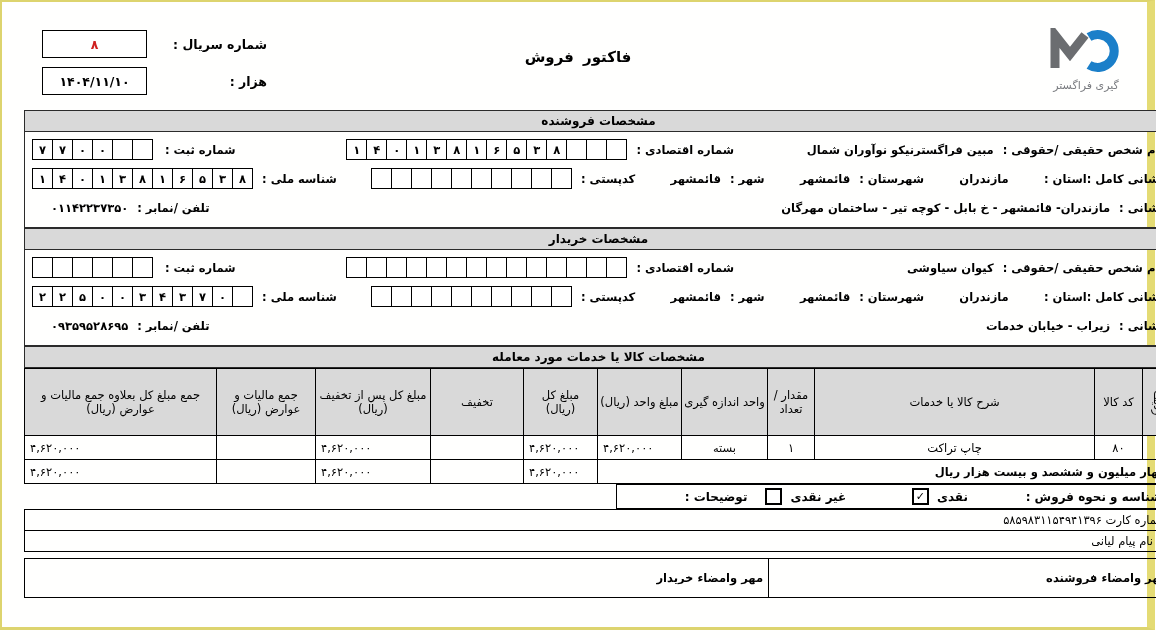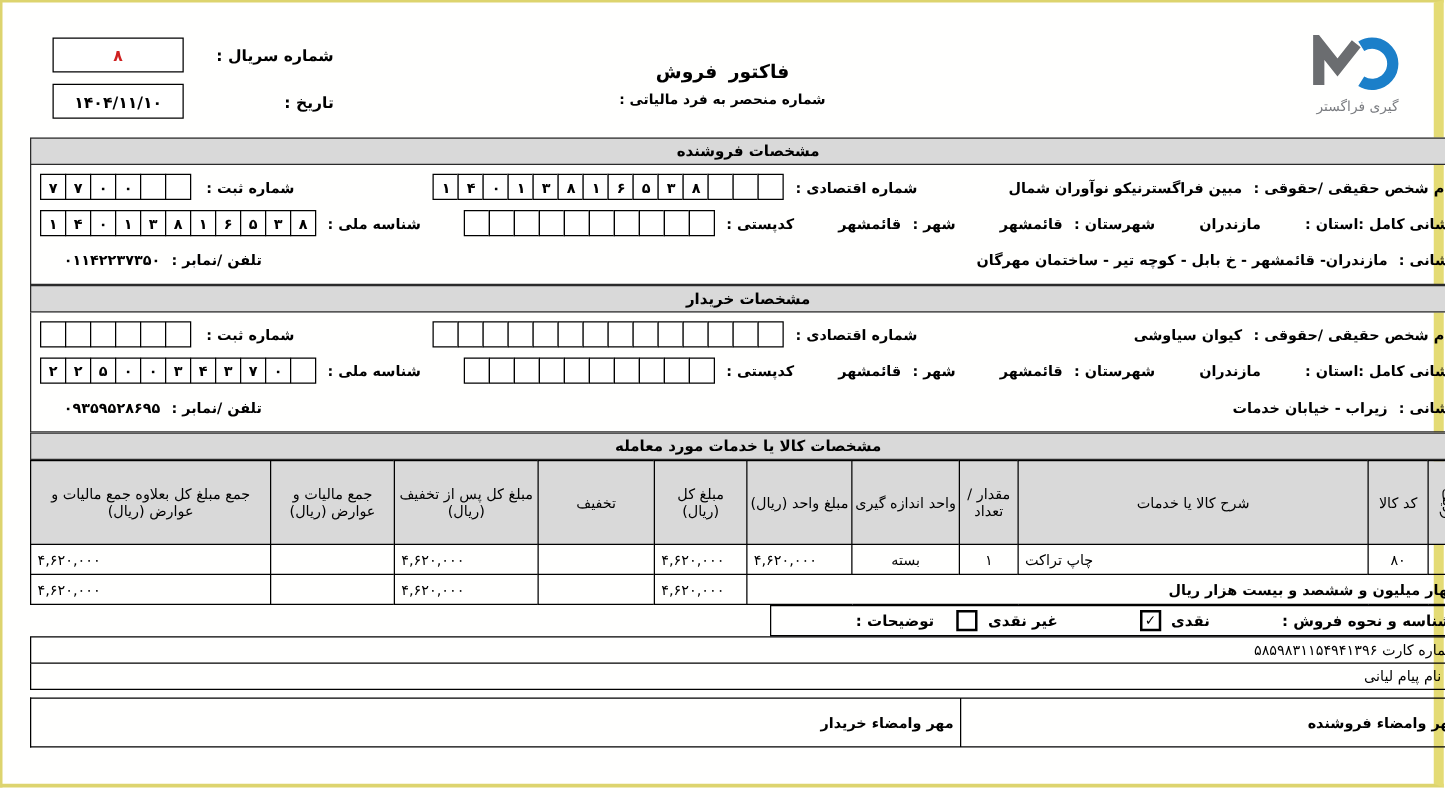--- a/index.html
+++ b/index.html
@@ -40,21 +40,21 @@
   .row-c{justify-content:space-between;padding-left:18px;}
   .boxes{display:inline-flex;direction:ltr;}
   .dbox{width:19px;height:19px;border:1px solid #000;margin-left:-1px;display:flex;align-items:center;justify-content:center;font-size:11.5px;font-weight:bold;background:#fff;}
   
   table.items{width:100%;border-collapse:collapse;table-layout:fixed;direction:rtl;}
   table.items th{background:#d9d9d9;border:1px solid #000;font-weight:normal;font-size:11.5px;height:64px;padding:1px 2px;line-height:1.25;text-align:center;}
   table.items td{border:1px solid #000;height:21px;font-size:11.5px;padding:1px 5px;}
   .vert{display:inline-block;transform:rotate(90deg);white-space:nowrap;font-size:11px;}
   td.amount{text-align:left;direction:ltr;}
   td.center{text-align:center;}
-  td.desc{text-align:left;}
+  td.desc{text-align:center;}
   td.words{font-weight:bold;text-align:right;}
   
   .terms-row{width:557px;height:25px;border:1px solid #000;box-sizing:border-box;display:flex;align-items:center;font-size:12px;font-weight:bold;padding:0 10px;gap:0;direction:rtl;}
   .terms-row .sp{flex:1;}
   .cb{width:13px;height:13px;border:2px solid #000;display:inline-flex;align-items:center;justify-content:center;font-size:11px;font-weight:bold;margin:0 8px;background:#fff;}
   .card-row{border:1px solid #000;box-sizing:border-box;height:22px;display:flex;align-items:center;padding:0 6px;font-size:11.5px;}
   .card-row.second{border-top:none;height:21px;}
   .sig-row{display:flex;direction:rtl;height:40px;margin-top:6px;}
   .sig-cell{border:1px solid #000;box-sizing:border-box;display:flex;align-items:center;font-weight:bold;font-size:11.5px;padding:16px 5px;}
   .sig-seller{width:405px;}
@@ -65,28 +65,27 @@
 
 <div class="page">
   <div class="frame"></div>
 
   <div class="top-left">
     <div class="meta-row">
       <span class="meta-label">شماره سریال :</span>
       <span class="meta-box serial-val">۸</span>
     </div>
     <div class="meta-row">
-      <span class="meta-label">تاریخ :</span>
+      <span class="meta-label">هزار :</span>
       <span class="meta-box">۱۴۰۴/۱۱/۱۰</span>
     </div>
   </div>
 
   <div class="title-block">
     <div class="doc-title">فاکتور فروش</div>
-    <div class="doc-subtitle">شماره منحصر به فرد مالیاتی :</div>
   </div>
 
   <div class="logo">
     <svg width="78" height="46" viewBox="0 0 78 46">
       <path d="M8 40 L8 7 L23 26 L38 7" fill="none" stroke="#6b6d70" stroke-width="9"></path>
       <path d="M42 9 A 16.5 16.5 0 1 1 42 37" fill="none" stroke="#1b7fc9" stroke-width="9"></path>
     </svg>
     <div class="logo-text">گیری فراگستر</div>
   </div>
 

